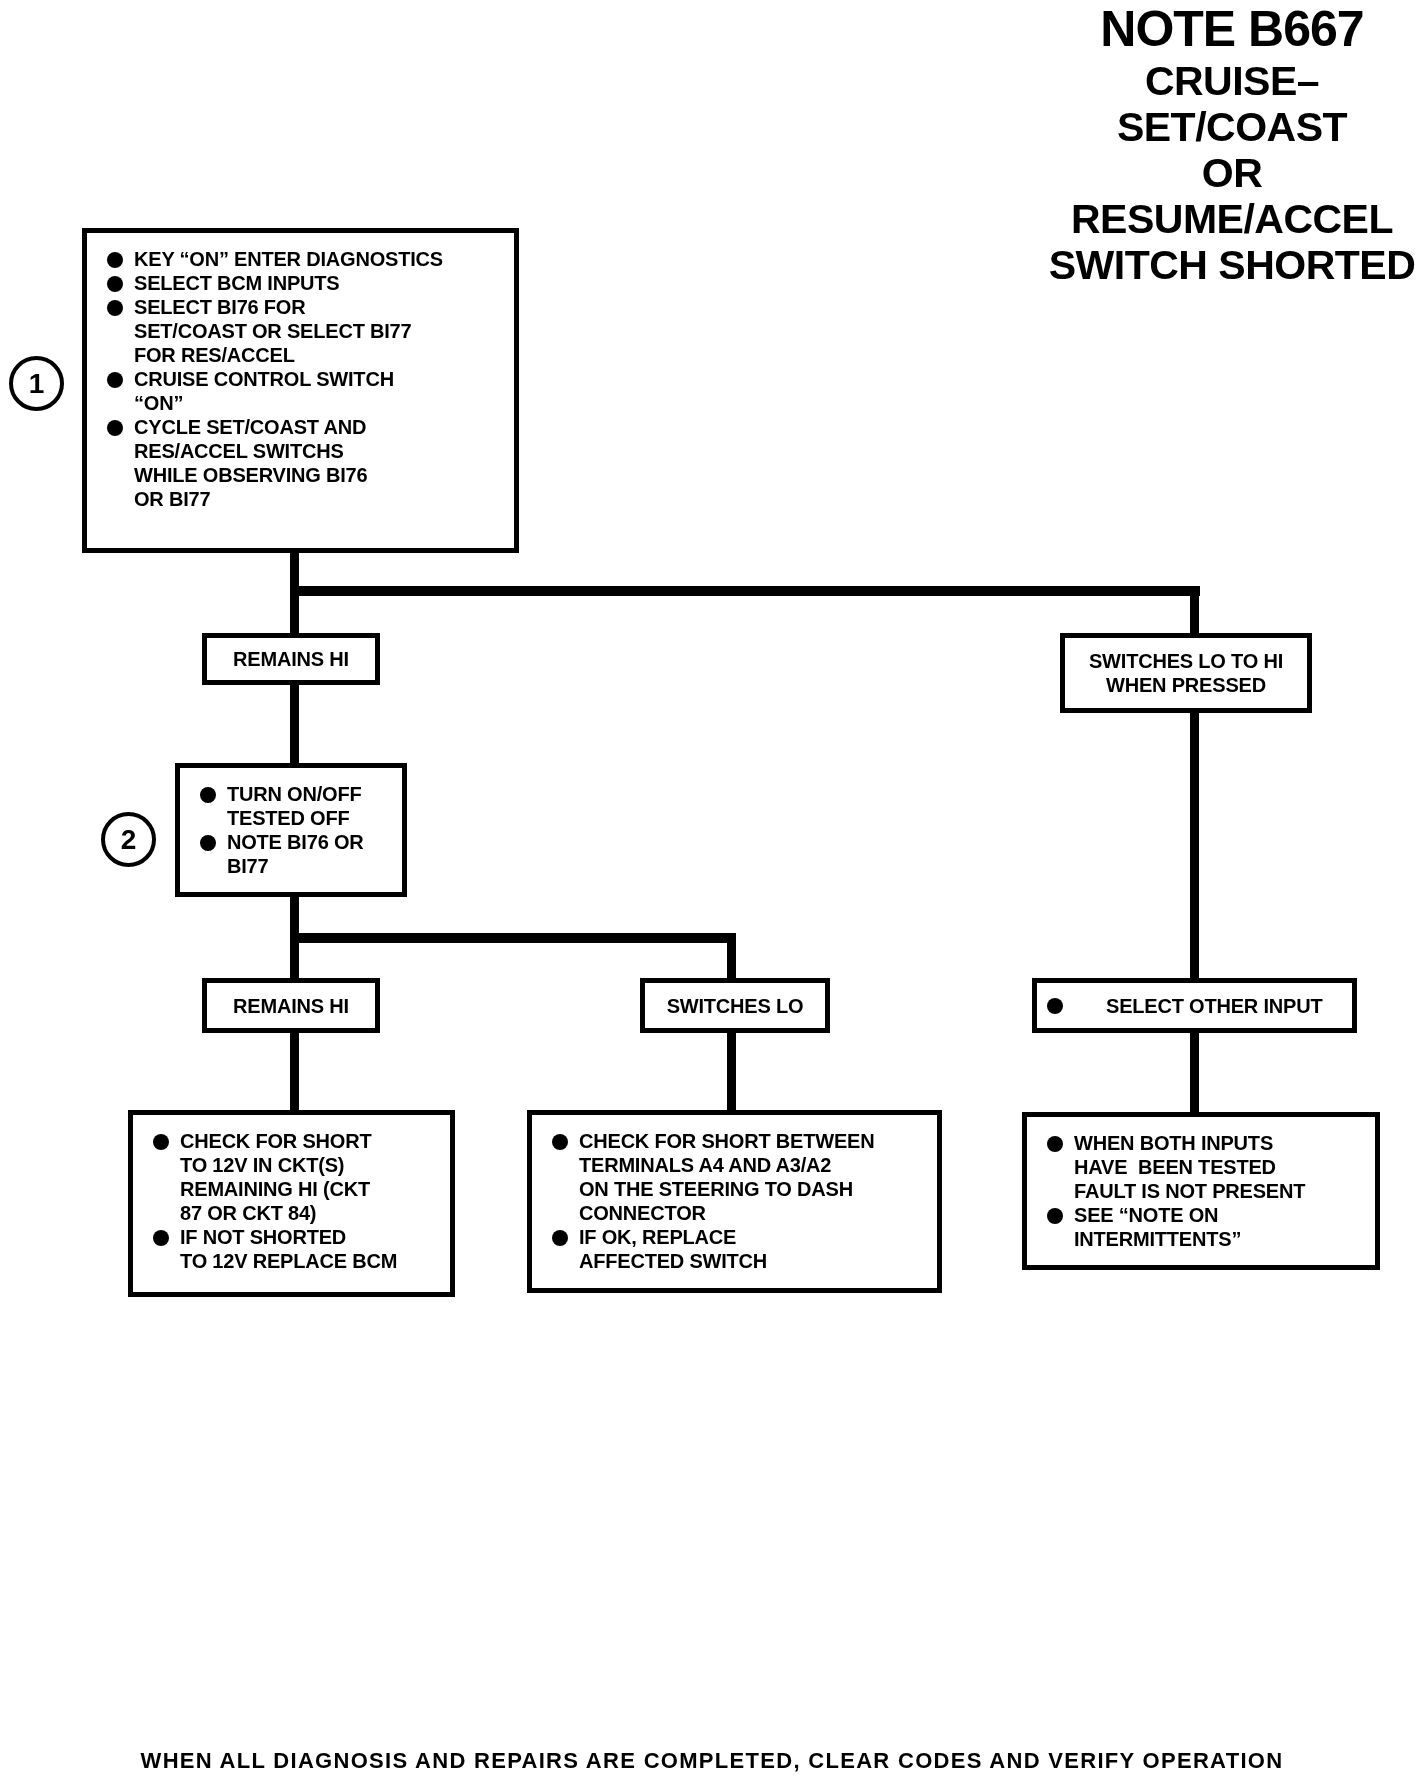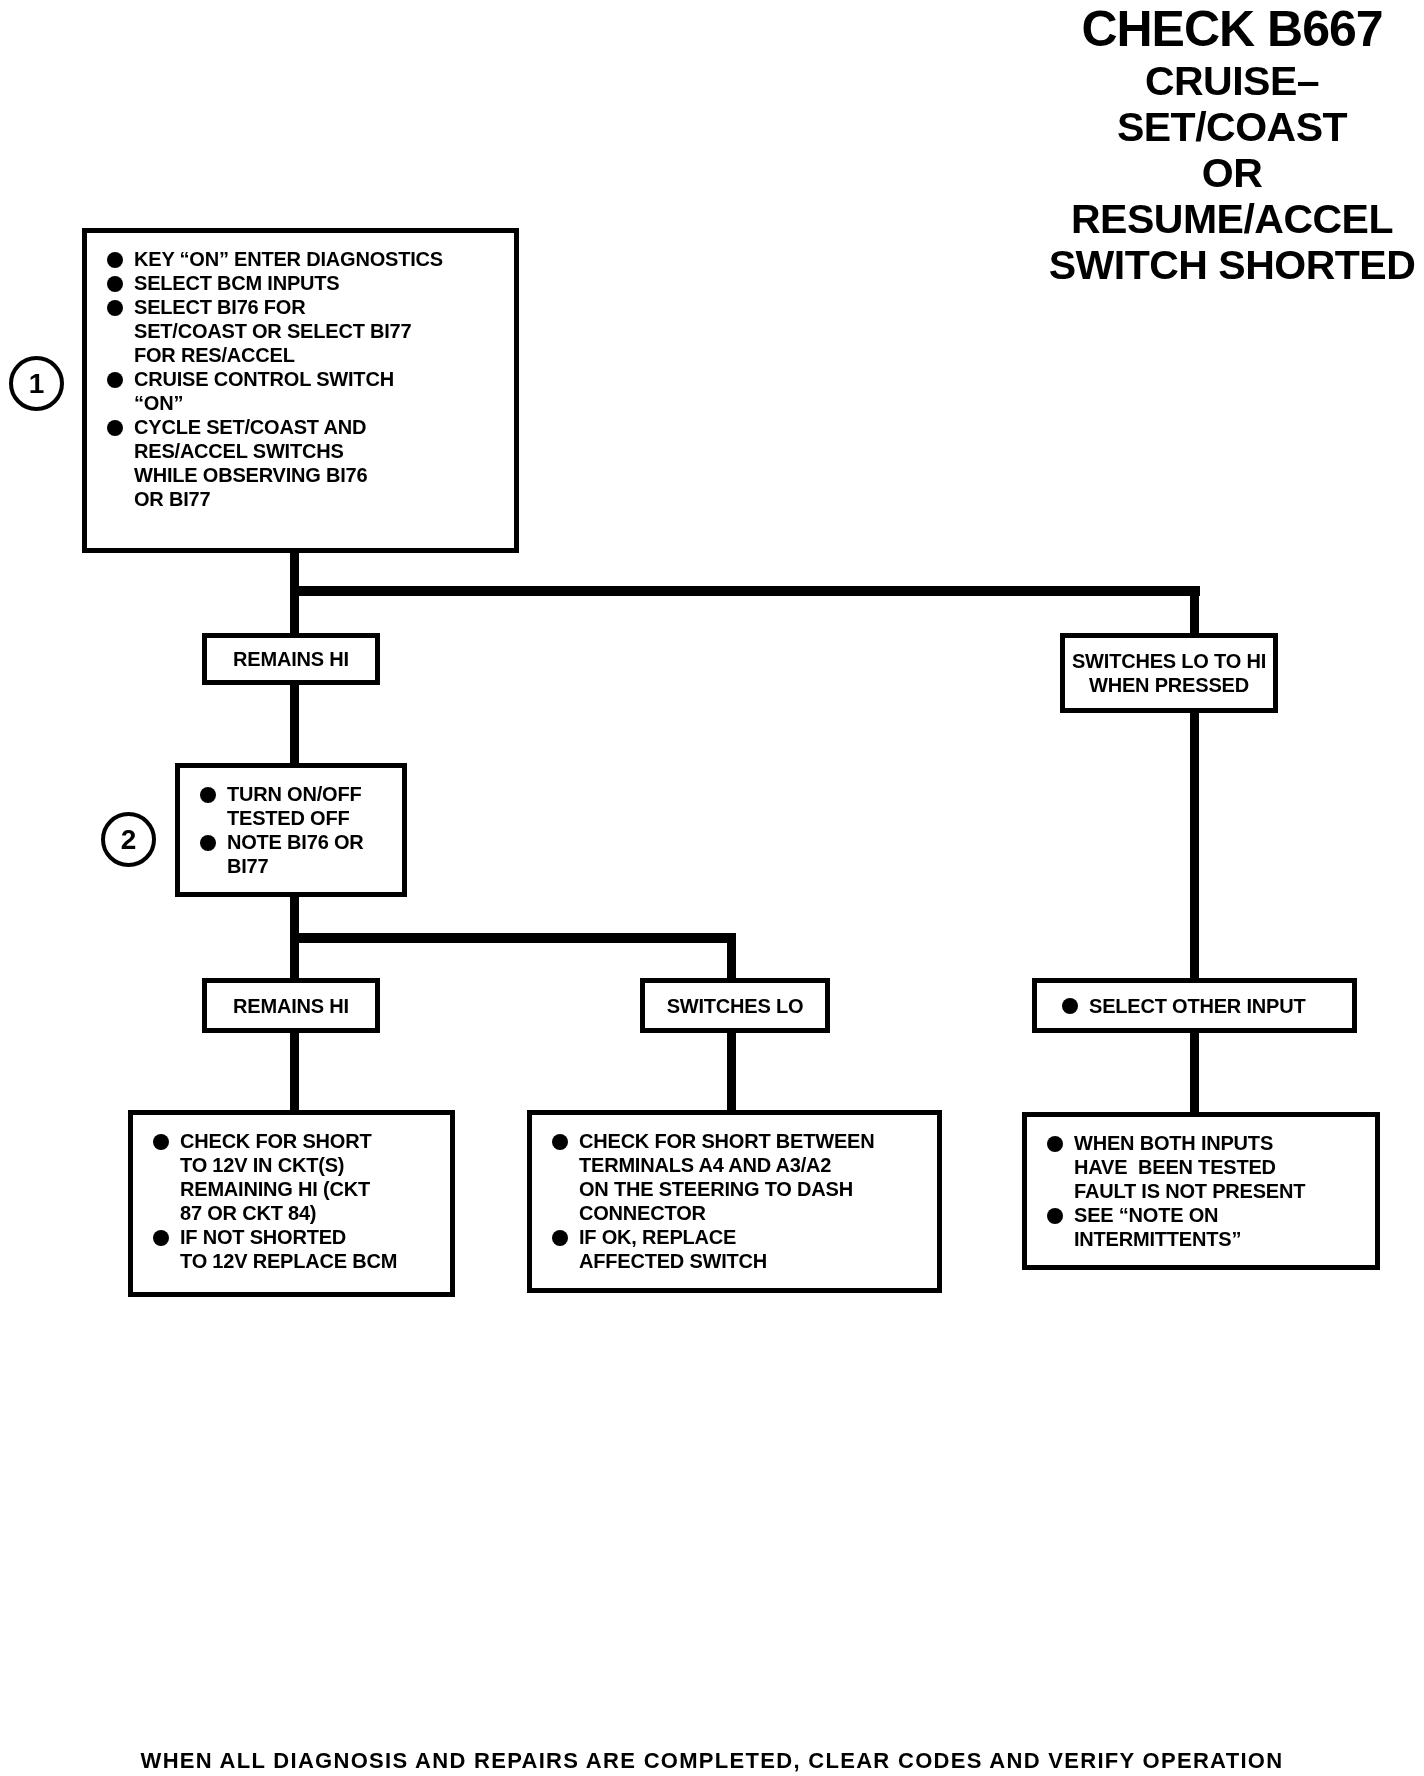--- a/index.html
+++ b/index.html
@@ -70,21 +70,22 @@
     align-items: center;
     justify-content: center;
     text-align: center;
   }
   .label-box .btext {
     text-align: center;
   }
   .inline-box {
     display: flex;
     align-items: center;
-    padding-left: 25px;
+    padding-left: 10px;
+    gap: 32px;
   }
   .inline-box .bullet {
     margin-top: 0;
   }
   
   .conn {
     position: absolute;
     background: #000000;
   }
   
@@ -114,21 +115,21 @@
     letter-spacing: 1.3px;
     white-space: nowrap;
   }
 </style>
 </head>
 <body>
 
 <div class="page">
 
   <div class="title-block">
-    <div class="title-code">CHECK B667</div>
+    <div class="title-code">NOTE B667</div>
     <div class="title-sub">CRUISE–SET/COAST</div>
     <div class="title-sub">OR RESUME/ACCEL</div>
     <div class="title-sub">SWITCH SHORTED</div>
   </div>
 
   <div class="conn" style="left:290px; top:550px; width:9px; height:85px;"></div>
   <div class="conn" style="left:290px; top:586px; width:910px; height:10px;"></div>
   <div class="conn" style="left:1190px; top:586px; width:9px; height:49px;"></div>
   <div class="conn" style="left:290px; top:683px; width:9px; height:82px;"></div>
   <div class="conn" style="left:290px; top:895px; width:9px; height:85px;"></div>
@@ -167,21 +168,21 @@
       <span class="btext">CYCLE SET/COAST AND
 RES/ACCEL SWITCHS
 WHILE OBSERVING BI76
 OR BI77</span>
     </div>
   </div>
 
   <div class="box label-box" style="left:202px; top:633px; width:178px; height:52px;">
     <span class="btext">REMAINS HI</span>
   </div>
-  <div class="box label-box" style="left:1060px; top:633px; width:218px; height:80px;">
+  <div class="box label-box" style="left:1060px; top:633px; width:252px; height:80px;">
     <span class="btext">SWITCHES LO TO HI
 WHEN PRESSED</span>
   </div>
 
   <div class="circle" style="left:101px; top:812px;">
     <span>2</span>
   </div>
   <div class="box step-box" style="left:175px; top:763px; width:232px; height:134px;">
     <div class="bullet-item">
       <span class="bullet"></span>

